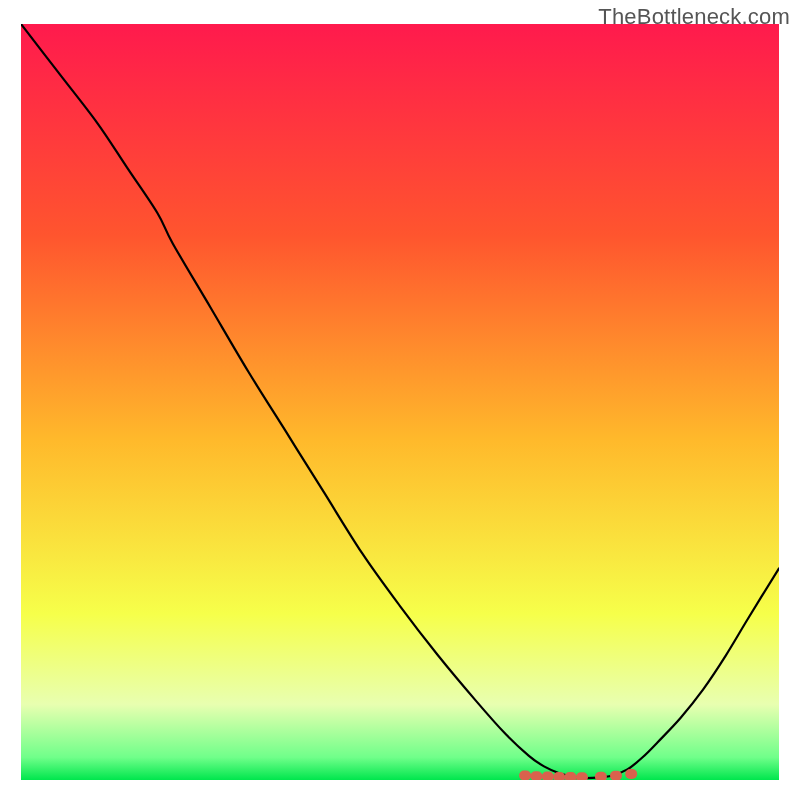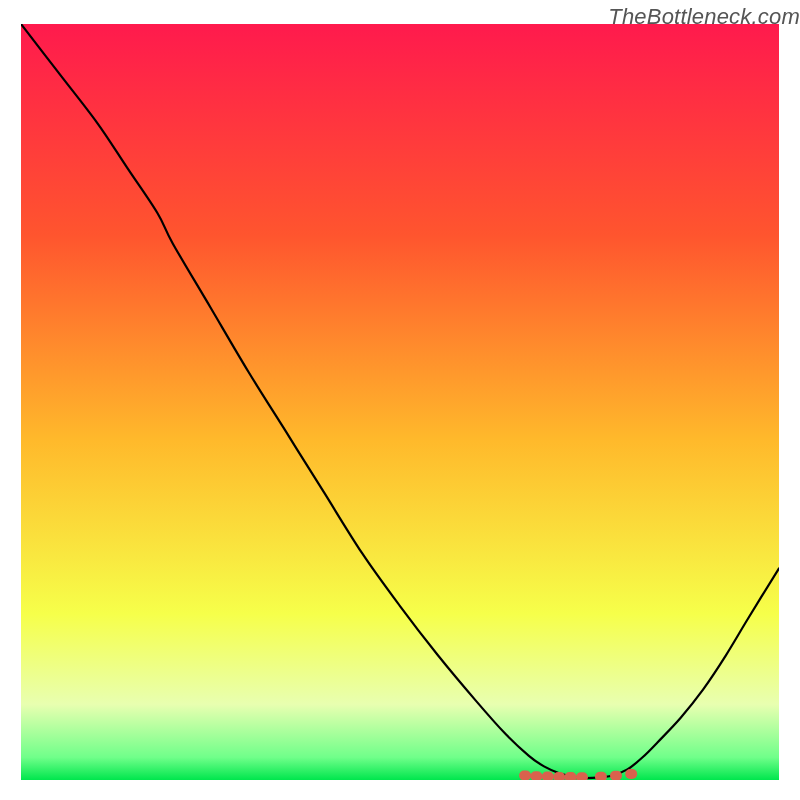--- a/index.html
+++ b/index.html
@@ -11,26 +11,25 @@
     font-family: Arial, Helvetica, sans-serif;
   }
   .wrap {
     position: relative;
     width: 800px;
     height: 800px;
   }
   .watermark {
     position: absolute;
     top: 4px;
-    right: 0;
+    right: 10px;
     color: #555;
     font-size: 22px;
     font-weight: 400;
     letter-spacing: 0.2px;
-    font-style: italic;
   }
   .plot {
     position: absolute;
     left: 21px;
     top: 24px;
     
   }
   svg { display: block; }
 </style>
 </head>

